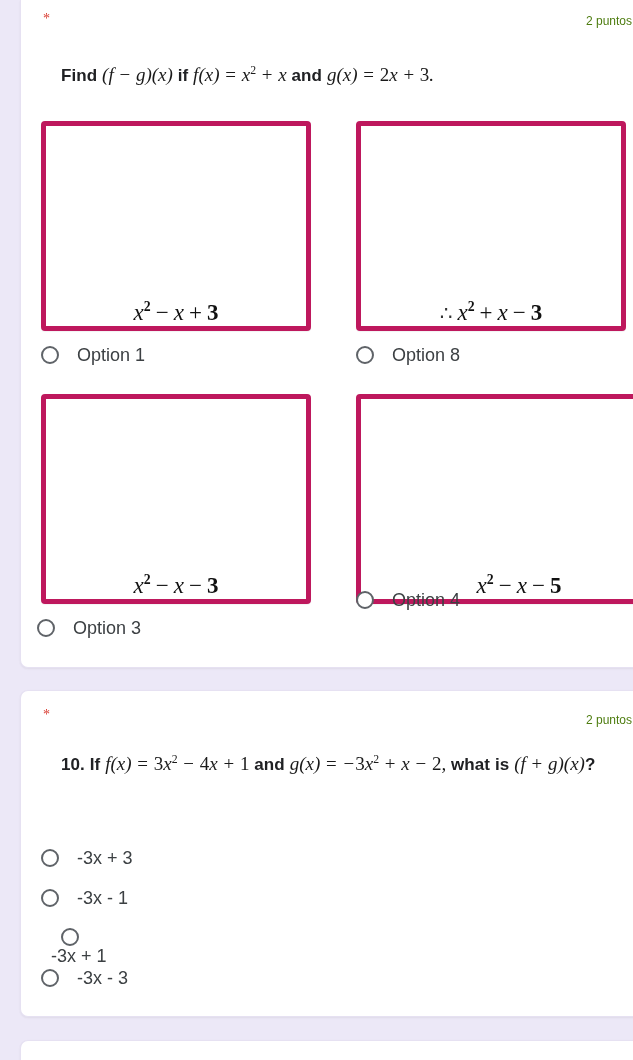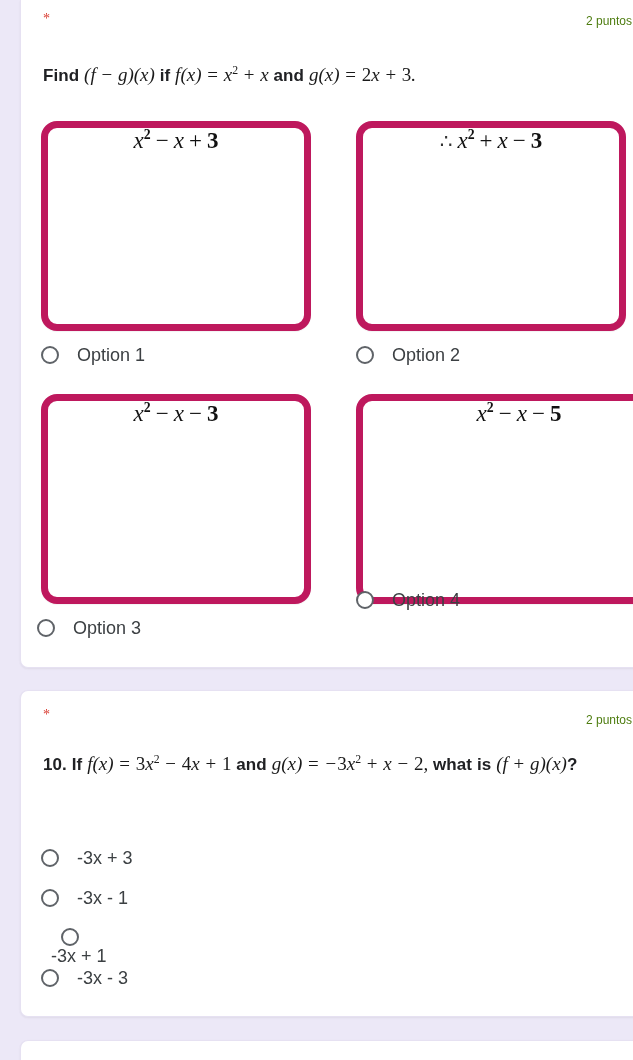--- a/index.html
+++ b/index.html
@@ -47,21 +47,21 @@
     right: 2px;
     font-size: 12px;
     line-height: 14px;
     color: #4d7c0f;
     white-space: nowrap;
   }
 
   
   .q-title {
     position: absolute;
-    left: 22px;
+    left: 40px;
     right: 6px;
     font-size: 17px;
     font-weight: bold;
     color: #202124;
     line-height: 30px;
     letter-spacing: 0.1px;
   }
   .mq {            
     font-family: "Liberation Serif", "DejaVu Serif", serif;
     font-style: italic;
@@ -76,25 +76,25 @@
     font-style: normal;
     vertical-align: super;
     line-height: 0;
   }
   .mq .op { font-style: normal; padding: 0 1px; }
 
   
   .opt-img {
     position: absolute;
     background: #fff;
-    border: 7px solid #be185d;
-    border-radius: 16px;
+    border: 5px solid #be185d;
+    border-radius: 4px;
     box-shadow: 0 1px 1px rgba(0,0,0,0.05);
     display: flex;
-    align-items: flex-start;
+    align-items: flex-end;
     justify-content: center;
   }
   .opt-img .mexp {
     font-family: "Liberation Serif", "DejaVu Serif", serif;
     font-size: 23px;
     color: #111;
   }
   .opt-img .mexp i  { font-style: italic; }
   .opt-img .mexp b  { font-style: normal; font-weight: bold; }
   .opt-img .mexp sup{ font-size: 0.6em; vertical-align: super; line-height: 0; font-style: normal; font-weight: bold;}
@@ -155,21 +155,21 @@
         </span>
       </div>
 
       <div class="radio-row" style="left:20px; top:345px;">
         <span class="radio-dot"></span>
         <span class="radio-label">Option 1</span>
       </div>
 
       <div class="radio-row" style="left:335px; top:345px;">
         <span class="radio-dot"></span>
-        <span class="radio-label">Option 2</span>
+        <span class="radio-label">Option 8</span>
       </div>
 
       <div class="opt-img" style="left:20px; top:394px; width:270px; height:210px;">
         <span class="mexp">
           <i>x</i><sup>2</sup><span class="op">−</span><i>x</i><span class="op">−</span><b>3</b>
         </span>
       </div>
 
       <div class="opt-img" style="left:335px; top:394px; width:326px; height:210px;">
         <span class="mexp">

